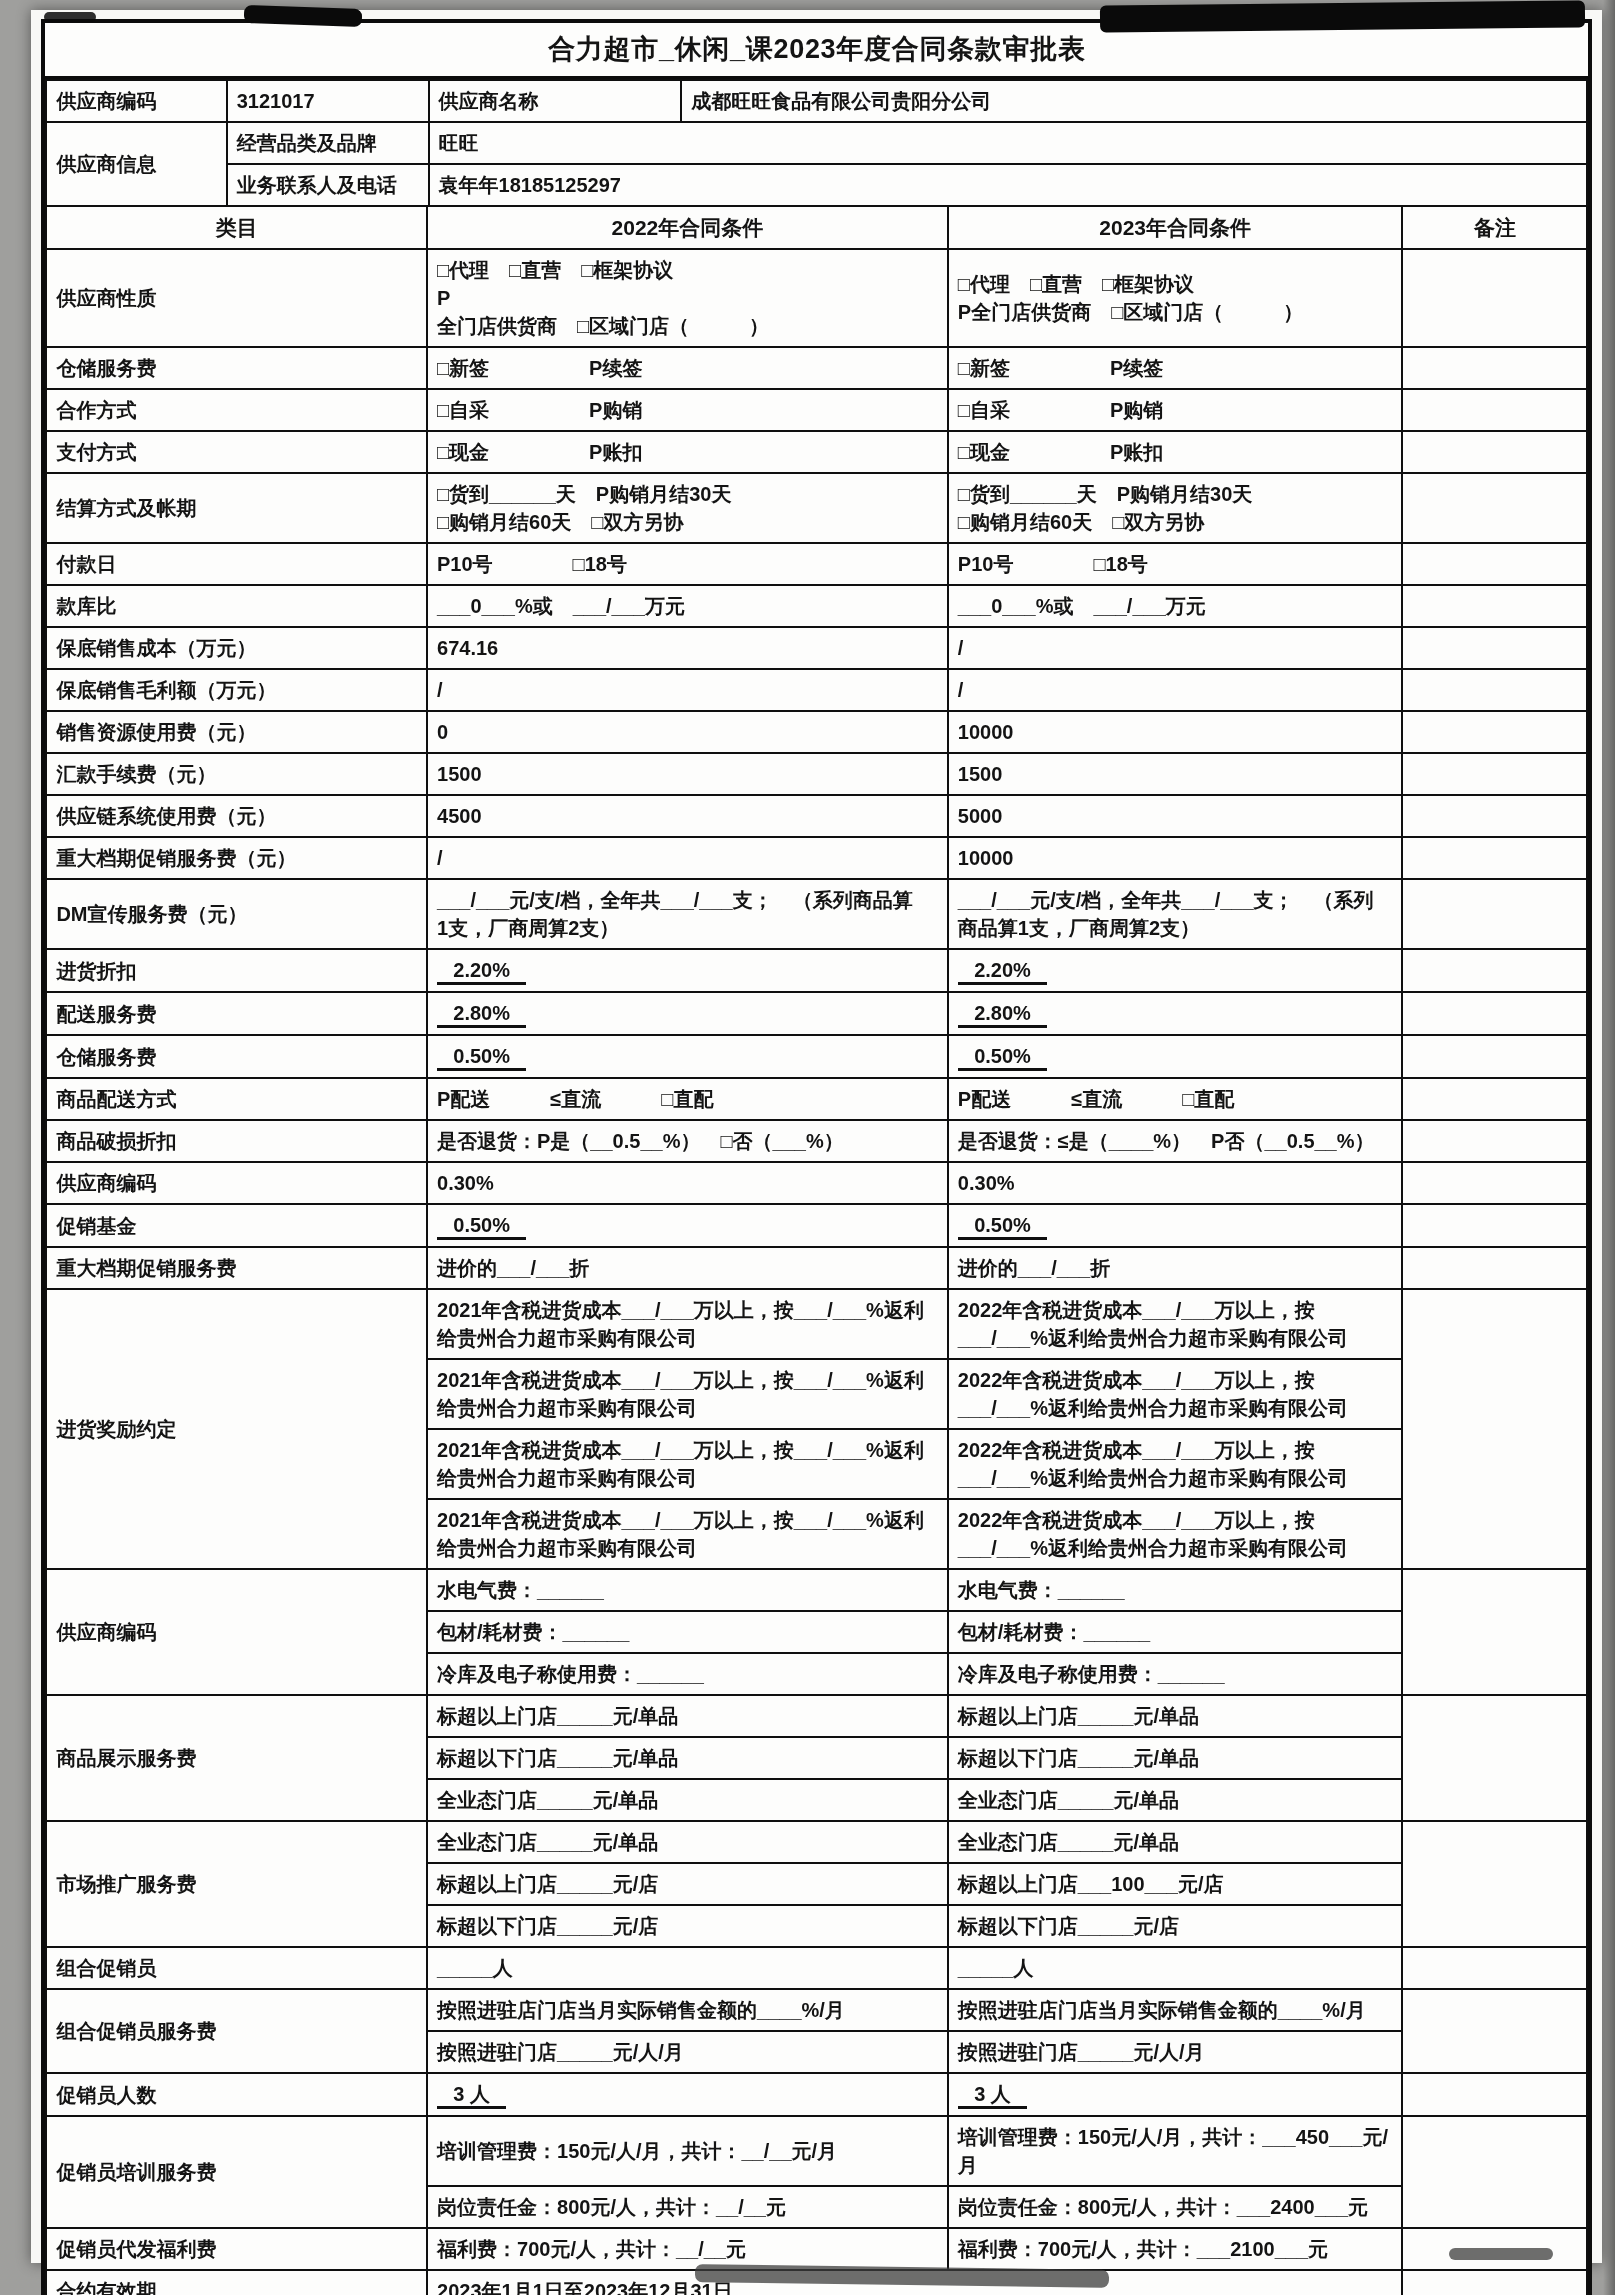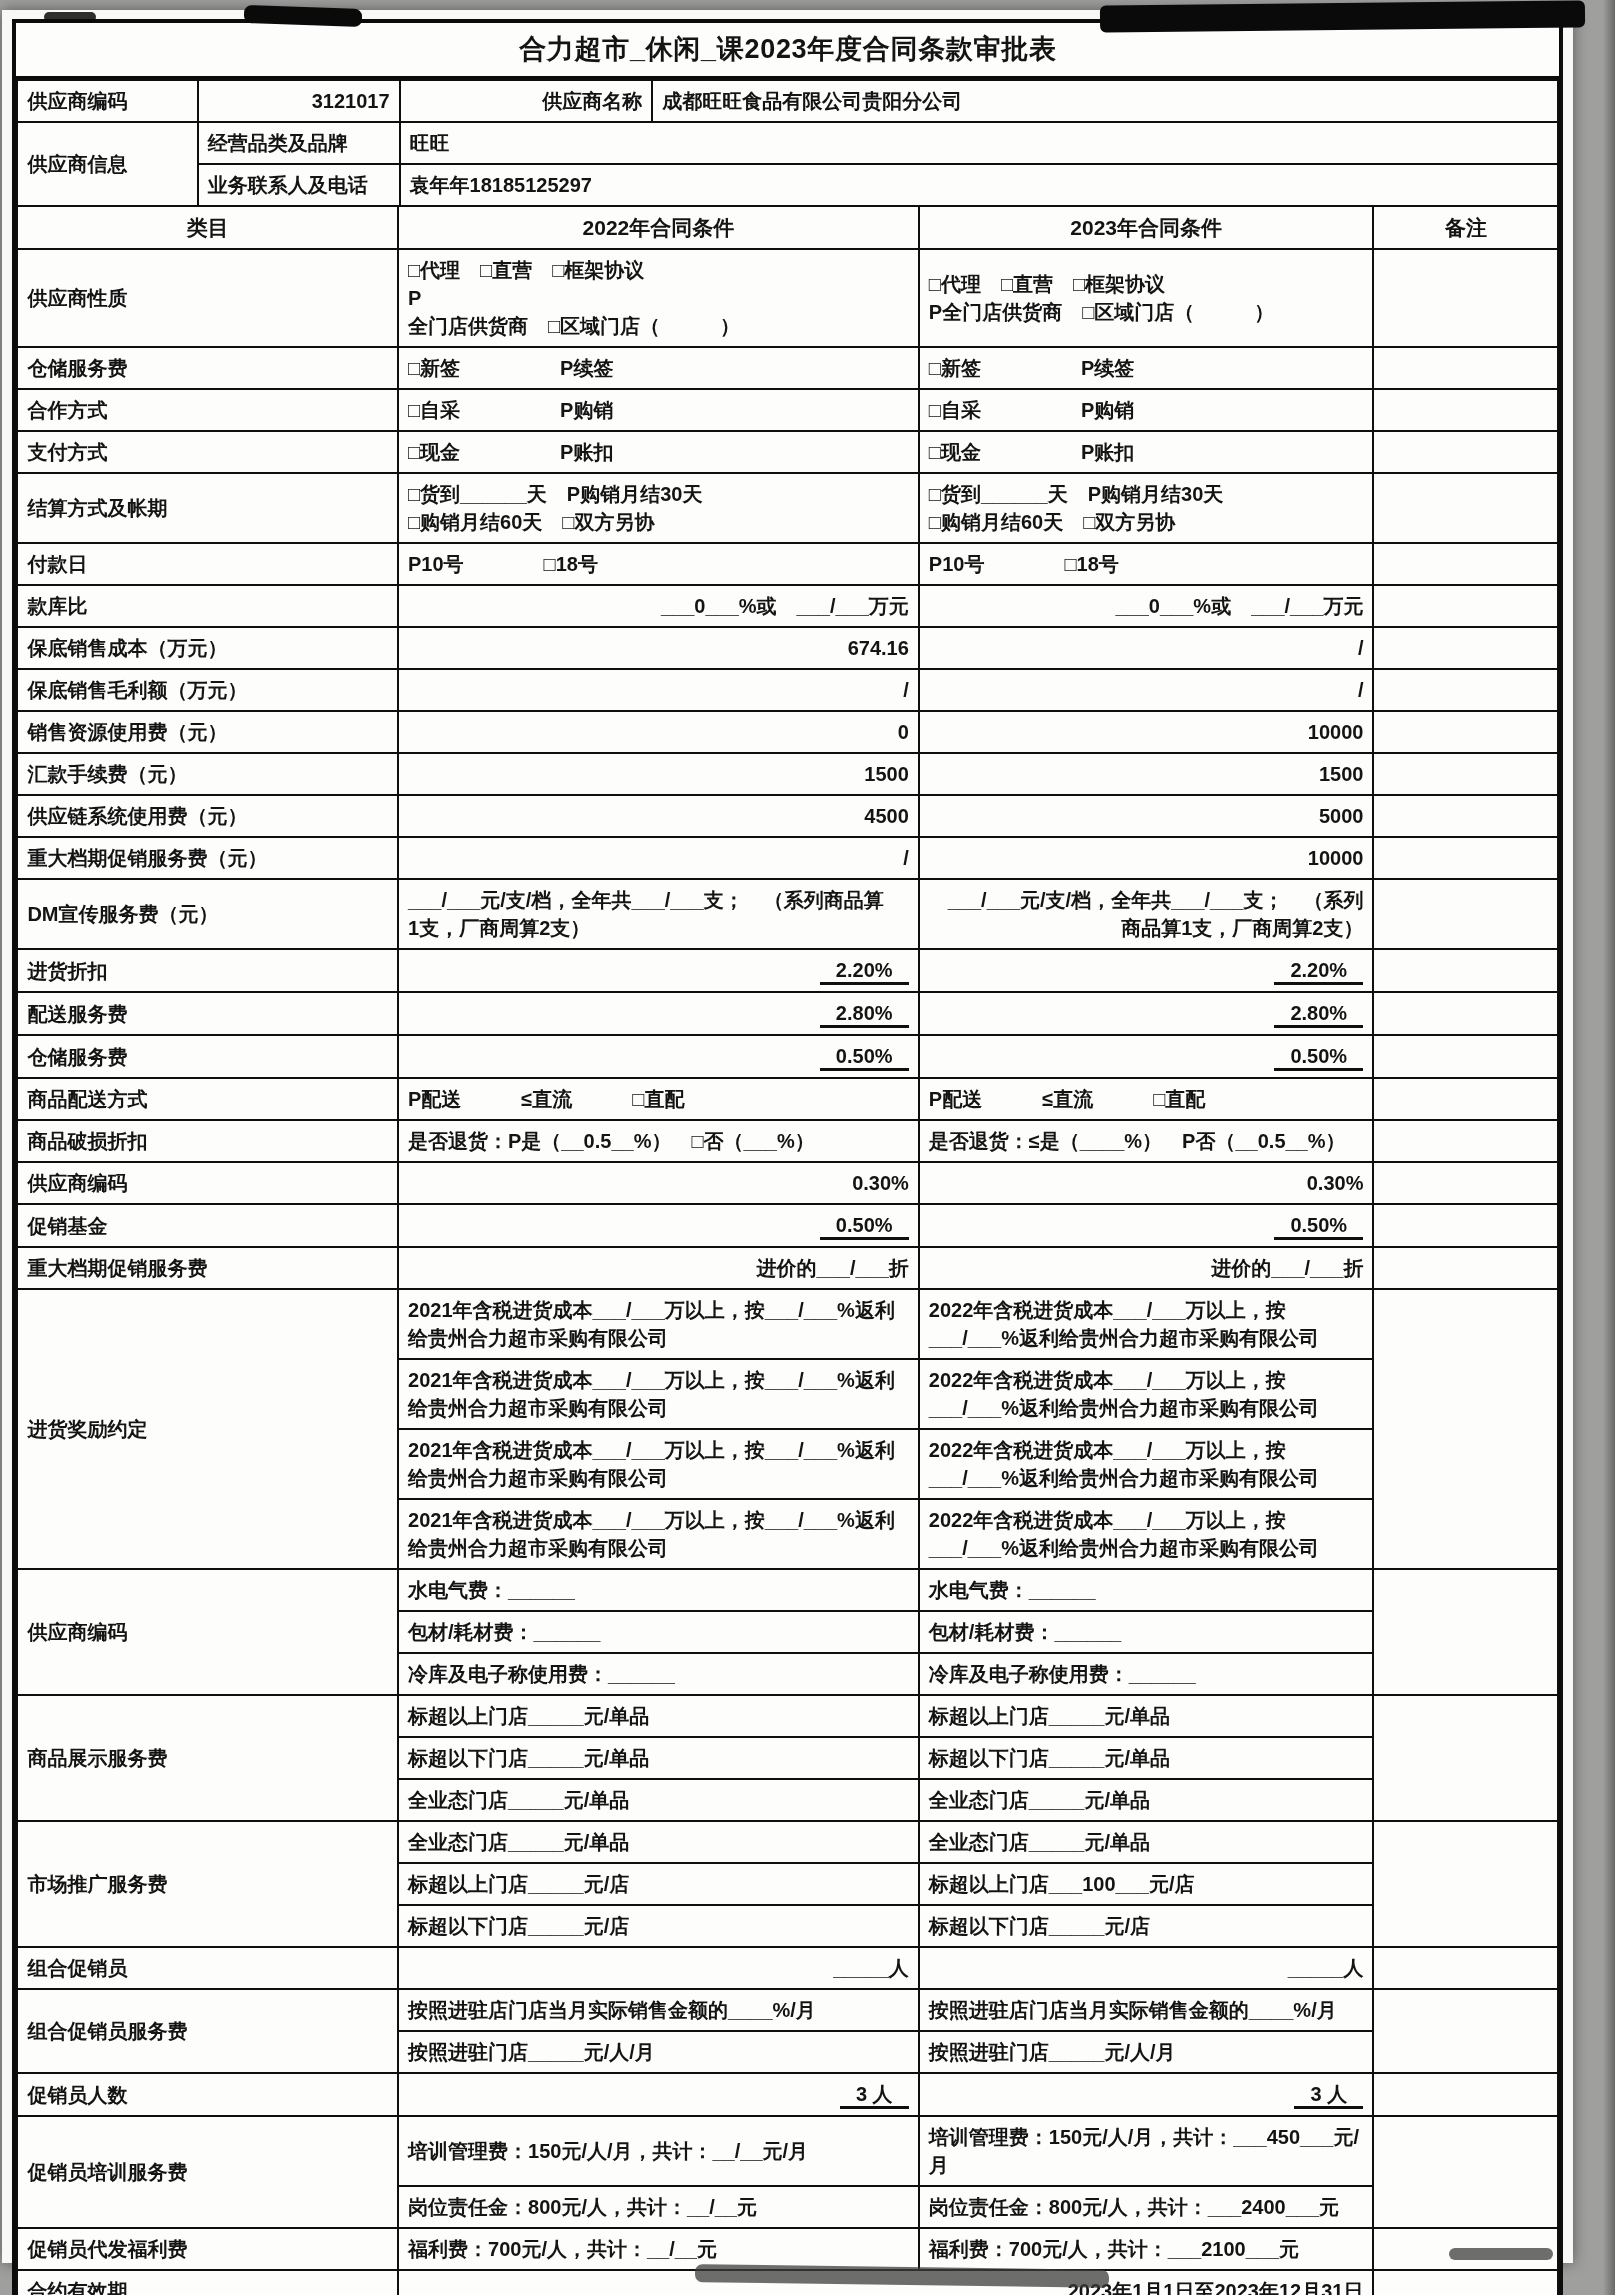--- a/index.html
+++ b/index.html
@@ -4,42 +4,42 @@
 <style>
   html,body{margin:0;padding:0;}
   body{
     background:#9a9a9a;
     font-family:"Liberation Sans","DejaVu Sans",sans-serif;
     font-weight:700;
     color:#141414;
   }
   .page{position:relative;width:1615px;height:2295px;background:#9f9f9d;overflow:hidden;}
   .paper{
-    position:absolute;left:2px;top:10.4px;width:1571px;height:2253px;
+    position:absolute;left:31px;top:10.4px;width:1571px;height:2253px;
     background:#f8f8f6;
     box-shadow:0 0 13.3px rgba(0,0,0,.45);
   }
   .sheet{
     position:absolute;left:10.4px;top:9px;width:1543px;
     border:4.4px solid #0c0c0c;background:#fdfdfc;
   }
   .title{
     text-align:center;font-size:27px;letter-spacing:0.7px;
     padding:7.4px 0 9px 0;border-bottom:3.7px solid #0c0c0c;
   }
   table{width:100%;border-collapse:collapse;table-layout:fixed;}
   td{
     border:2.2px solid #0f0f0f;
     padding:6px 9px;
     font-size:20px;line-height:1.4;
     vertical-align:middle;
     overflow:hidden;
   }
   table.inner-top td{border-top:none;}
-  .ctr{text-align:right;}
+  .ctr{text-align:left;}
   .label{padding-left:9px;}
   .hdr{text-align:center;font-size:21px;}
   .u{border-bottom:3px solid #101010;display:inline-block;padding:0 16.3px;line-height:1.15;}
   .line{white-space:pre-wrap;}
   .blob{position:absolute;background:#0a0a0a;}
   .smear{position:absolute;background:#3c3c3c;opacity:.75;border-radius:7.4px;}
   .edge-shade{position:absolute;right:0;top:0;width:12px;height:100%;
     background:linear-gradient(to left, rgba(0,0,0,.35), rgba(0,0,0,0));}
 </style>
 </head>

